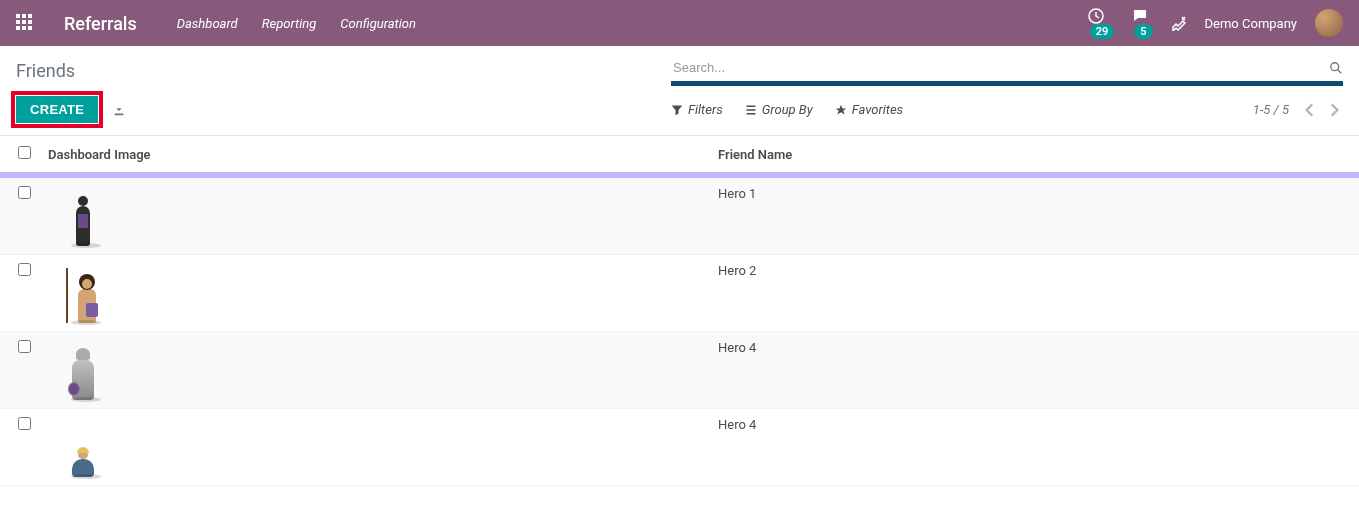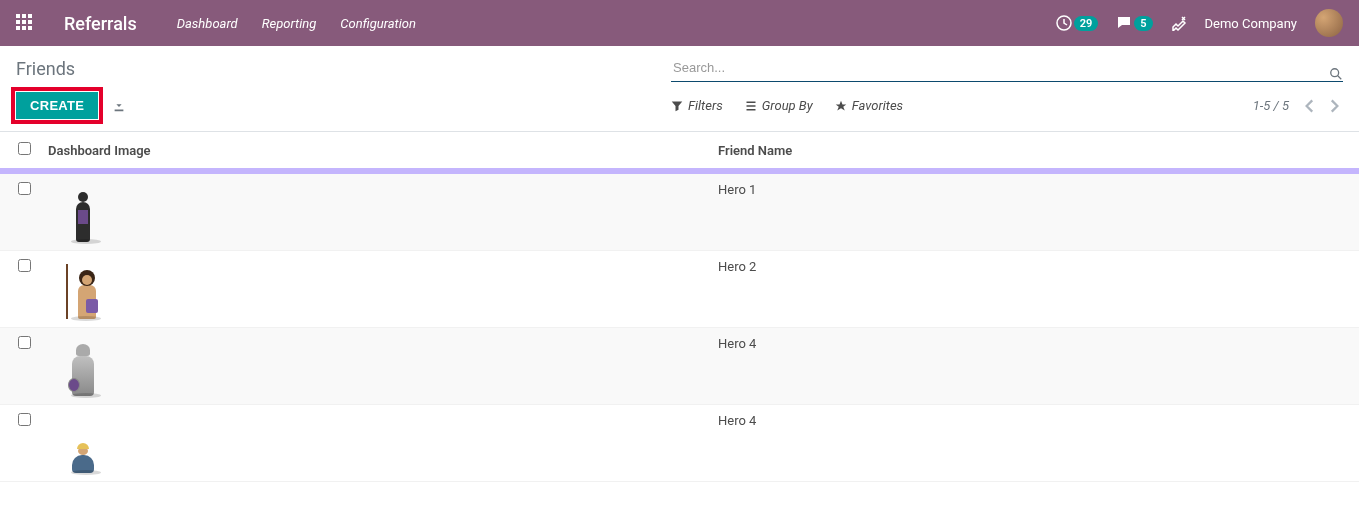--- a/index.html
+++ b/index.html
@@ -13,31 +13,31 @@
       align-items: center;
       padding: 0 16px;
       color: #fff;
     }
     .apps-icon { width: 18px; height: 18px; display: grid; grid-template-columns: repeat(3,4px); grid-template-rows: repeat(3,4px); gap: 2px; cursor: pointer; }
     .apps-icon span { background: #fff; }
     .brand { font-size: 18px; font-weight: 500; margin-left: 30px; margin-right: 40px; }
     .nav-menu { display: flex; gap: 24px; }
     .nav-menu a { color: #fff; text-decoration: none; font-size: 13px; cursor: pointer; font-style: italic; }
     .nav-right { margin-left: auto; display: flex; align-items: center; gap: 18px; }
-    .badge-wrap { position: relative; display: flex; align-items: center; cursor: pointer; }
+    .badge-wrap { position: relative; display: flex; cursor: pointer; flex-direction: column; }
     .badge { background: #00A09D; color: #fff; border-radius: 10px; font-size: 11px; font-weight: 600; padding: 1px 6px; margin-left: 2px; }
     .icon-svg { fill: #fff; width: 16px; height: 16px; }
     .company { font-size: 13px; text-align: right; }
     .avatar { width: 28px; height: 28px; border-radius: 50%; background: radial-gradient(circle at 30% 30%, #d4a574, #8b6243); cursor:pointer; }
 
     
     .control-panel { border-bottom: 1px solid #dee2e6; }
     .cp-row1 { display: flex; align-items: center; padding: 8px 16px 4px; }
     .breadcrumb { font-size: 18px; color: #6c757d; }
-    .search-wrap { margin-left: auto; width: 672px; position: relative; border-bottom: 1px solid #0c4a6e; display: flex; align-items: flex-end; }
+    .search-wrap { margin-left: auto; width: 672px; position: relative; border-bottom: 5px solid #0c4a6e; display: flex; align-items: center; }
     .search-input { border: none; outline: none; width: 100%; padding: 6px 24px 6px 2px; font-size: 13px; background: transparent; }
     .search-input::placeholder { color: #999; }
     .search-icon-btn { position: absolute; right: 0; fill: #6c757d; width: 14px; height: 14px; cursor:pointer; }
 
     .cp-row2 { display: flex; align-items: center; padding: 6px 16px 12px; }
     .create-wrap { position: relative; display: inline-block; }
     .create-highlight { position: absolute; top: -5px; left: -5px; right: -5px; bottom: -5px; border: 4px solid #E4002B; pointer-events: none; }
     .btn-create { background: #00A09D; color: #fff; border: none; padding: 6px 14px; font-size: 13px; font-weight: 600; letter-spacing: 0.3px; cursor: pointer; }
     .btn-export { margin-left: 14px; color: #6c757d; cursor: pointer; display: inline-flex; }
     .btn-export svg { width: 14px; height: 14px; fill: #6c757d; }

